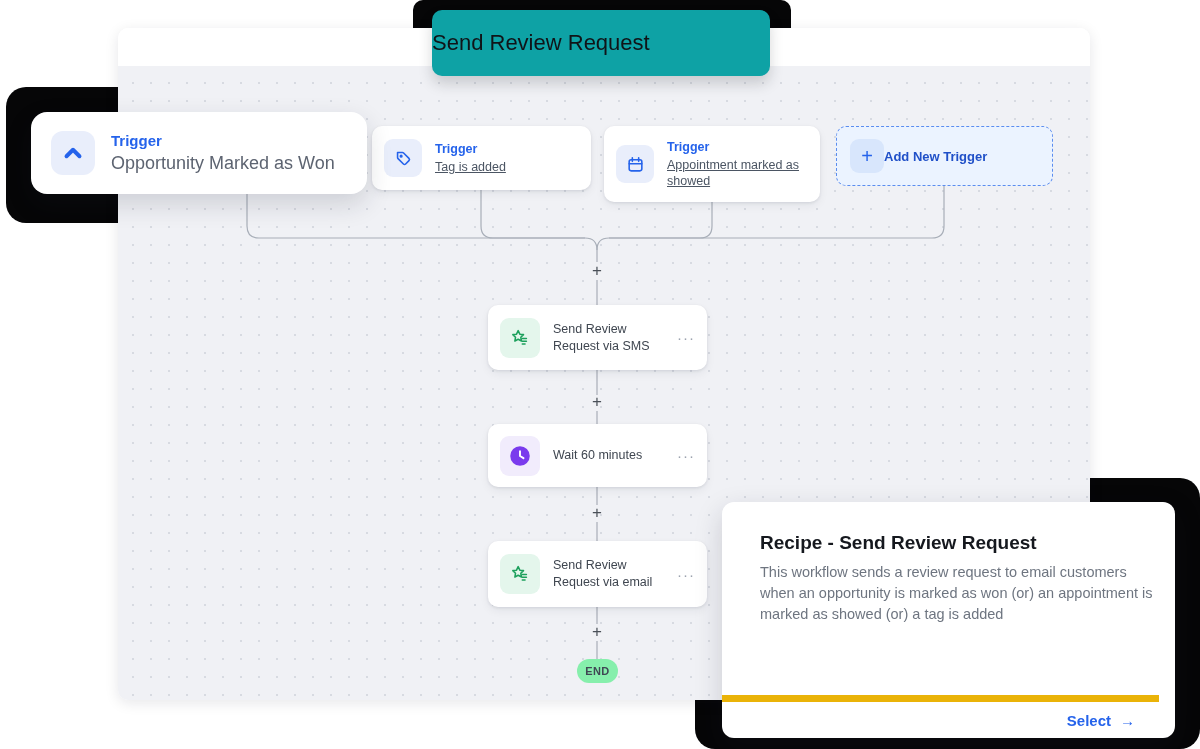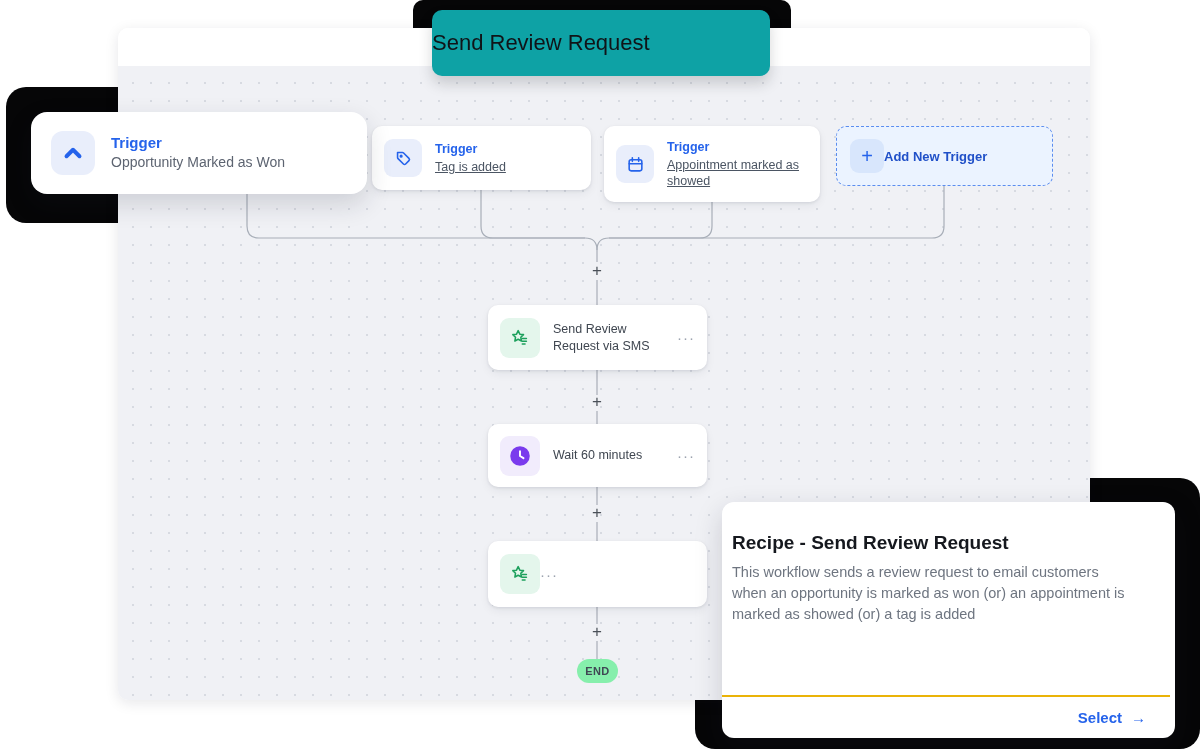--- a/index.html
+++ b/index.html
@@ -36,21 +36,21 @@
   .iconbox.green { background:#e4f6ec; }
   .iconbox.purple { background:#f1ecfc; }
   .iconbox.lightblue { background:#d8e6fc; }
 
   
   .trigger-main { left:31px; top:112px; width:336px; height:82px; border-radius:16px; padding:0 20px;
                   box-shadow:0 10px 26px rgba(25,30,48,.16); z-index:4; }
   .trigger-main .iconbox { width:44px; height:44px; border-radius:12px; }
   .trigger-main .txt { margin-left:16px; }
   .trigger-main .t-label { color:#2563eb; font-size:15px; font-weight:700; line-height:1.25; }
-  .trigger-main .t-title { color:#5d6471; font-size:14px; line-height:1.25; margin-top:1px; }
+  .trigger-main .t-title { color:#5d6471; font-size:18px; line-height:1.25; margin-top:1px; }
 
   .trigger-sm { width:219px; padding:0 12px; }
   .trigger-sm .iconbox { width:38px; height:38px; }
   .trigger-sm .txt { margin-left:13px; }
   .trigger-sm .t-label { color:#2563eb; font-size:12.5px; font-weight:700; line-height:1.3; }
   .trigger-sm .t-title { color:#4b5563; font-size:12.5px; line-height:1.3; margin-top:2px;text-decoration:underline; }
 
   .trigger-tag { left:372px; top:126px; height:64px; }
   .trigger-appt { left:604px; top:126px; width:216px; height:76px; }
   .trigger-appt .t-title { width:152px; }
@@ -75,24 +75,24 @@
 
   
   .banner { position:absolute; left:432px; top:10px; width:338px; height:66px; background:#0ea2a5;
             border-radius:10px; display:flex; align-items:center; justify-content:flex-start; z-index:5;
             box-shadow:0 8px 14px rgba(30,34,40,.18); }
   .banner-text { color:#101418; font-size:22px; font-weight:500; }
 
   
   .recipe { position:absolute; left:722px; top:502px; width:453px; height:236px; background:#ffffff;
             border-radius:12px; z-index:5; box-shadow:0 10px 28px rgba(25,30,48,.18); }
-  .recipe-body { padding:30px 24px 0 10px; }
+  .recipe-body { padding:30px 24px 0 38px; }
   .recipe-title { color:#15181e; font-size:19px; font-weight:700; }
   .recipe-desc { margin-top:8px; color:#6e7580; font-size:14.5px; line-height:1.45; width:402px; }
-  .recipe-footer { position:absolute; left:0; right:5px; bottom:0; height:43px; border-top:2px solid #eab308;
+  .recipe-footer { position:absolute; left:0; right:16px; bottom:0; height:43px; border-top:7px solid #eab308;
                    display:flex; align-items:center; justify-content:flex-end; padding-right:24px; }
   .select-link { display:flex; align-items:center; gap:9px; color:#2563eb; font-size:15px; font-weight:700; cursor:pointer; }
 </style>
 </head>
 <body>
 
 <div class="page">
 
   <div class="black-shadow shadow-banner"></div>
   <div class="black-shadow shadow-trigger"></div>
@@ -192,20 +192,21 @@
     <div class="dots">···</div>
   </div>
 
   <div class="card action action-email">
     <div class="iconbox green">
       <svg width="22" height="22" viewBox="0 0 24 24" fill="none" stroke="#1ca05c" stroke-width="1.7" stroke-linecap="round" stroke-linejoin="round">
           <path d="M10 4 l1.8 3.8 4 .5 -2.9 2.9 .7 4.1 -3.6 -1.9 -3.6 1.9 .7 -4.1 -2.9 -2.9 4 -.5 Z"></path>
           <path d="M14.5 12.5 H19 M14.5 15.5 H19 M14.5 18.5 H17.5"></path>
         </svg>
     </div>
+    <div class="a-title">Send Review Request via email</div>
     <div class="dots">···</div>
   </div>
 
   <div class="end-pill">END</div>
 
   <div class="banner">
     <div class="banner-text">Send Review Request</div>
   </div>
 
   <div class="recipe">

